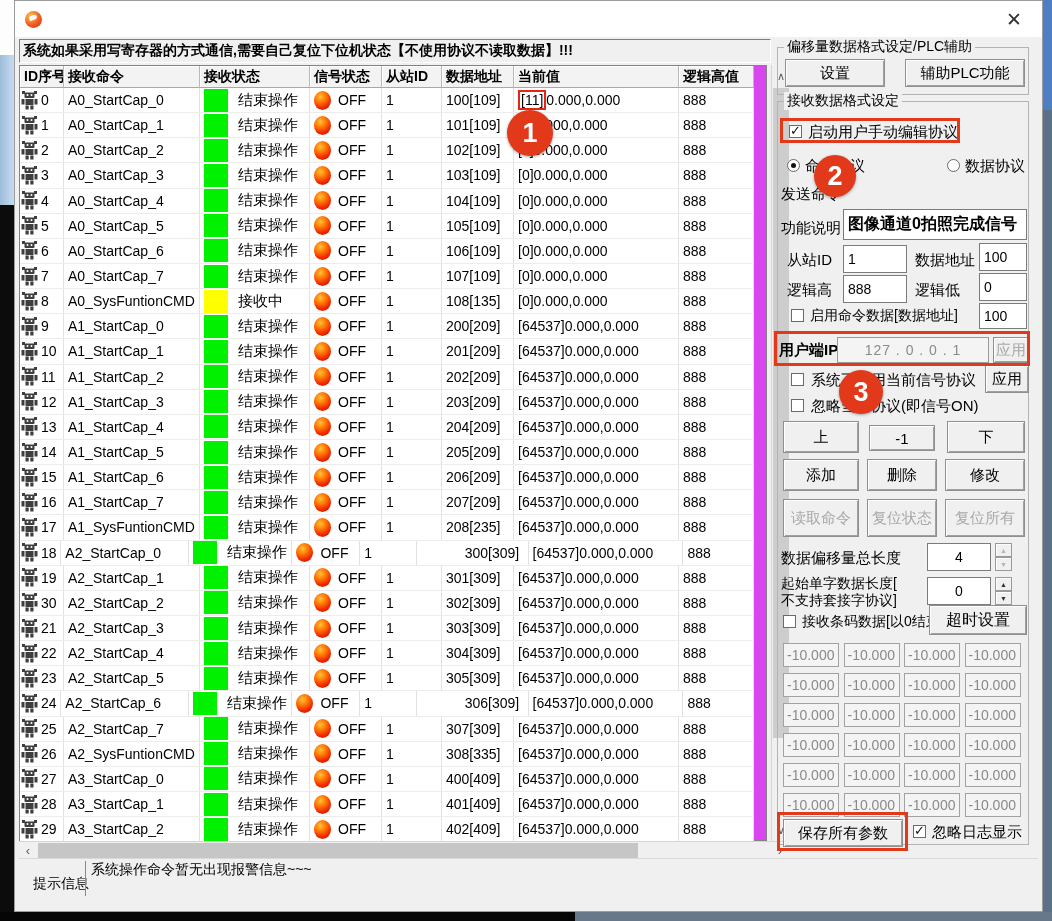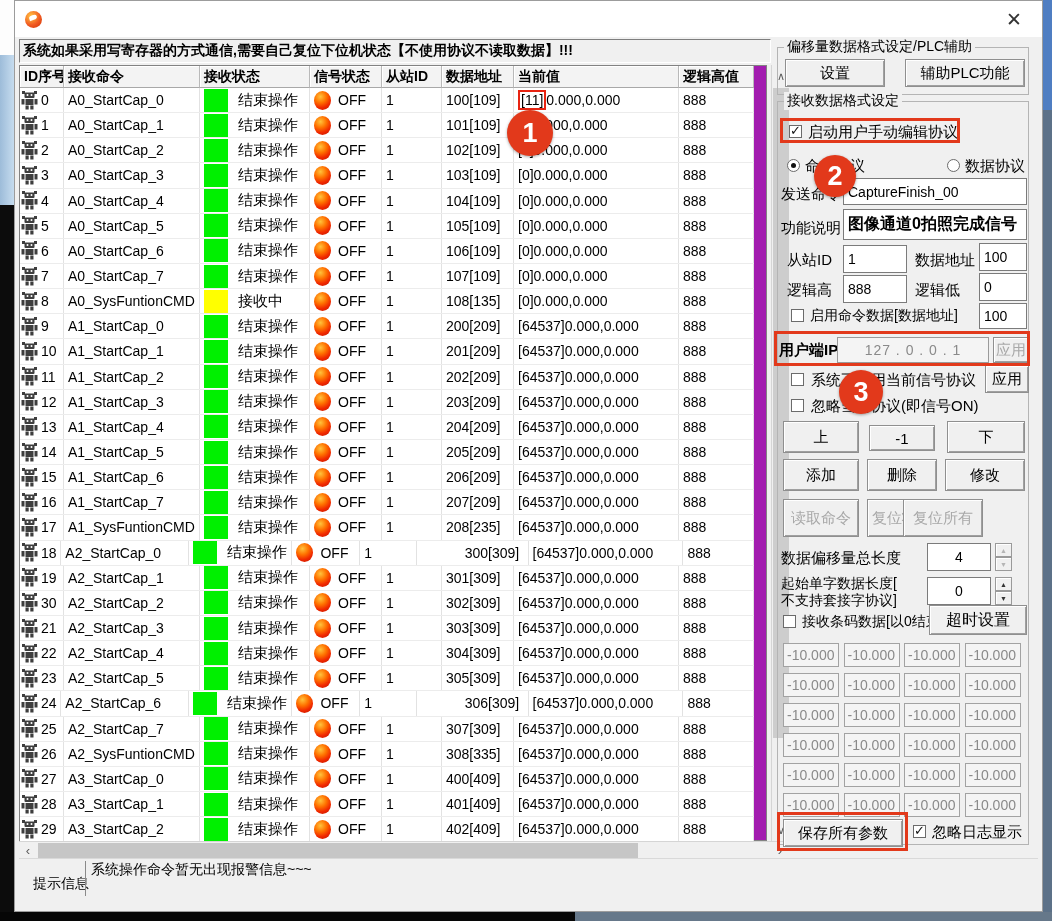--- a/index.html
+++ b/index.html
@@ -9,21 +9,21 @@
   .desk{position:absolute;}
   
   .win{position:absolute;left:14px;top:0;width:1029px;height:912px;background:#f0f0f0;border:1px solid #9c9c9c;}
   .titlebar{position:absolute;left:0;top:0;width:100%;height:36px;background:#ffffff;display:flex;align-items:center;}
   .app-ico{width:17px;height:17px;border-radius:50%;margin-left:10px;background:radial-gradient(circle at 35% 30%,#ffb13b 10%,#f05a22 55%,#d02f00 100%);position:relative;}
   .app-ico::after{content:"";position:absolute;left:4px;top:4px;width:8px;height:5px;border-radius:50% 50% 50% 0;background:#fff;transform:rotate(-20deg);}
   .title{font-size:15px;color:#000;margin-left:8px;}
   .closex{position:absolute;right:12px;top:4px;width:32px;height:28px;display:flex;align-items:center;justify-content:center;font-size:19px;color:#333;}
   .warn{position:absolute;left:4px;top:38px;width:752px;height:24px;border:1px solid #7e7e7e;border-right-color:#fff;border-bottom-color:#fff;background:#f0f0f0;font-size:14px;font-weight:600;color:#000;display:flex;align-items:center;padding-left:3px;white-space:nowrap;overflow:hidden;}
   
-  .tablebox{position:absolute;left:4px;top:64px;width:748px;height:776px;background:#a21caf;border:1px solid #828282;}
+  .tablebox{position:absolute;left:4px;top:64px;width:748px;height:776px;background:#d946ef;border:1px solid #828282;}
   .thead{position:absolute;left:0;top:0;height:22px;display:flex;}
   .th{background:#f3f3f3;border-right:1px solid #b9b9b9;border-bottom:1px solid #a8a8a8;box-shadow:inset 1px 1px 0 #fff;font-size:14px;font-weight:600;display:flex;align-items:center;padding-left:4px;white-space:nowrap;overflow:hidden;}
   .tbody{position:absolute;left:0;top:22px;width:734px;height:753px;overflow:hidden;}
   .trow{display:flex;height:25.15px;border-bottom:1px solid #ececec;background:#fff;}
   .tc{border-right:1px solid #e2e2e2;display:flex;align-items:center;font-size:14px;color:#000;white-space:nowrap;overflow:hidden;padding-left:4px;}
   .c-id{padding-left:1px;}
   .idnum{margin-left:1px;}
   .sq{width:24px;height:23px;margin-right:10px;}
   .statetext{font-size:15px;}
   .led{width:17px;height:19px;border-radius:50%;margin-right:7px;background:radial-gradient(circle at 38% 30%,#ffc23c 0%,#ff7300 35%,#f02800 65%,#b81600 100%);}
@@ -1143,21 +1143,20 @@
 
     <span class="chk on" style="left:774px;top:124px;"></span>
     <span class="lab" style="left:793px;top:122px;font-size:15px;">启动用户手动编辑协议</span>
 
     <span class="rad on" style="left:772px;top:158px;"></span>
     <span class="lab" style="left:790px;top:156px;font-size:15px;">命令协议</span>
     <span class="rad" style="left:932px;top:158px;"></span>
     <span class="lab" style="left:950px;top:156px;font-size:15px;">数据协议</span>
 
     <span class="lab" style="left:766px;top:184px;font-size:15px;">发送命令</span>
-    <div class="fld" style="left:828px;top:177px;width:184px;height:27px;">CaptureFinish_00</div>
 
     <span class="lab" style="left:766px;top:218px;font-size:15px;">功能说明</span>
     <div class="fld" style="left:828px;top:208px;width:184px;height:31px;font-size:16px;font-weight:600;">图像通道0拍照完成信号</div>
 
     <span class="lab" style="left:772px;top:250px;font-size:15px;">从站ID</span>
     <div class="fld" style="left:828px;top:244px;width:64px;height:28px;">1</div>
     <span class="lab" style="left:900px;top:250px;font-size:15px;">数据地址</span>
     <div class="fld" style="left:964px;top:242px;width:48px;height:28px;">100</div>
 
     <span class="lab" style="left:772px;top:280px;font-size:15px;">逻辑高</span>
@@ -1183,21 +1182,21 @@
     <button class="btn" style="left:768px;top:420px;width:76px;height:32px;">上</button>
     <button class="btn" style="left:854px;top:424px;width:66px;height:26px;">-1</button>
     <button class="btn" style="left:932px;top:420px;width:78px;height:32px;">下</button>
 
     <button class="btn" style="left:768px;top:458px;width:76px;height:32px;">添加</button>
     <button class="btn" style="left:852px;top:458px;width:70px;height:32px;">删除</button>
     <button class="btn" style="left:930px;top:458px;width:80px;height:32px;">修改</button>
 
     <button class="btn dis" style="left:768px;top:498px;width:76px;height:38px;">读取命令</button>
     <button class="btn dis" style="left:852px;top:498px;width:70px;height:38px;">复位状态</button>
-    <button class="btn dis" style="left:888px;top:498px;width:80px;height:38px;">复位所有</button>
+    <button class="btn dis" style="left:930px;top:498px;width:80px;height:38px;">复位所有</button>
 
     <span class="lab" style="left:766px;top:548px;font-size:15px;">数据偏移量总长度</span>
     <div class="fld ctr" style="left:912px;top:542px;width:64px;height:28px;">4</div>
     <div class="spin" style="left:980px;top:542px;height:28px;">
       <div class="sb gray">▲</div>
       <div class="sb gray">▼</div>
     </div>
 
     <span class="lab" style="left:766px;top:574px;">起始单字数据长度[</span>
     <span class="lab" style="left:766px;top:591px;">不支持套接字协议]</span>

